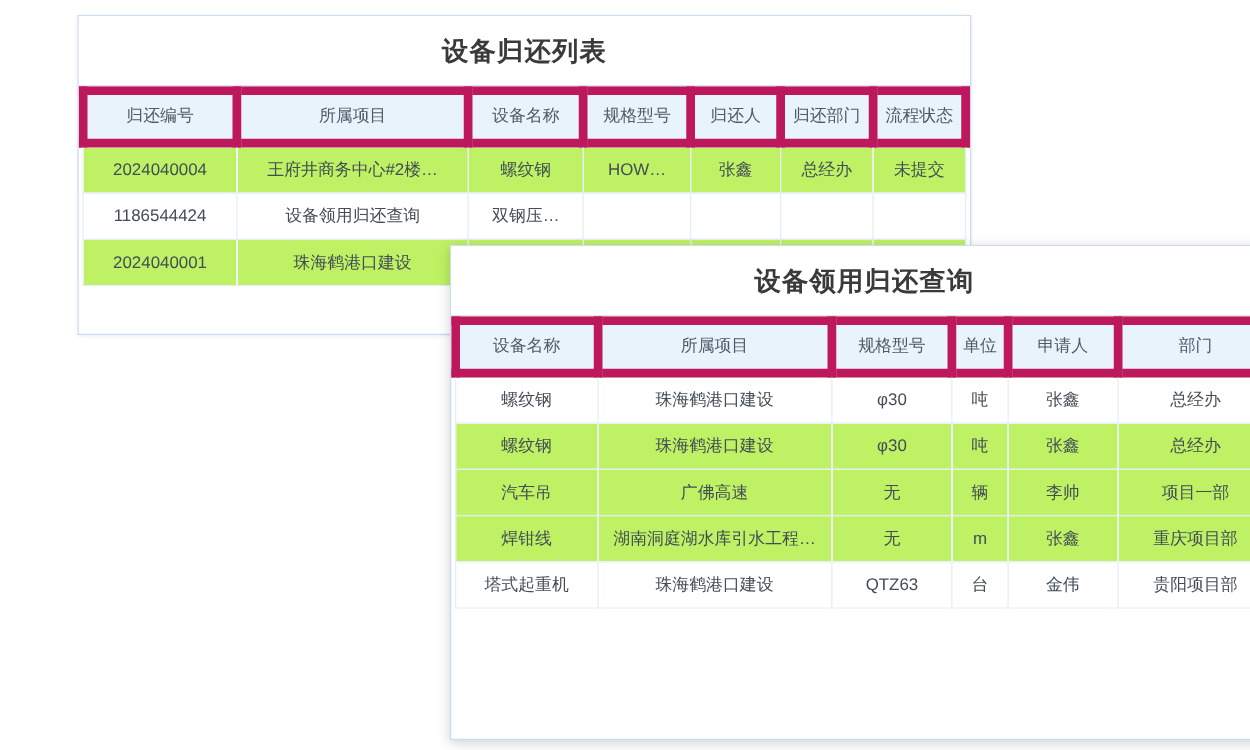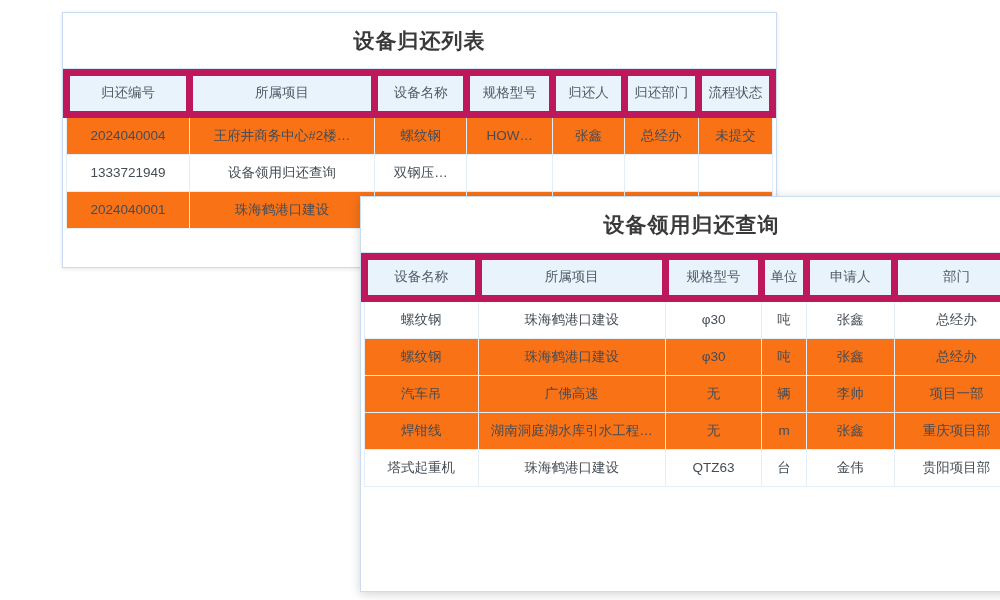--- a/index.html
+++ b/index.html
@@ -71,21 +71,21 @@
     color: #444c55;
     padding: 9px 6px;
     border: 1px solid #e3eef8;
     text-align: center;
     background: #ffffff;
     white-space: nowrap;
     overflow: hidden;
     text-overflow: ellipsis;
   }
   table.grid tr.alt td {
-    background: #f97316;
+    background: #bef264;
   }
 
   
   .link-cell {
     color: #2b8ad8;
     cursor: pointer;
   }
 
   
   #return-table col.c0 { width: 103px; }
@@ -137,21 +137,21 @@
         <tr class="alt">
           <td>2024040004</td>
           <td>王府井商务中心#2楼…</td>
           <td>螺纹钢</td>
           <td>HOW…</td>
           <td>张鑫</td>
           <td>总经办</td>
           <td>未提交</td>
         </tr>
         <tr>
-          <td>1333721949</td>
+          <td>1186544424</td>
           <td>设备领用归还查询</td>
           <td>双钢压…</td>
           <td></td>
           <td></td>
           <td></td>
           <td></td>
         </tr>
         <tr class="alt">
           <td>2024040001</td>
           <td>珠海鹤港口建设</td>

